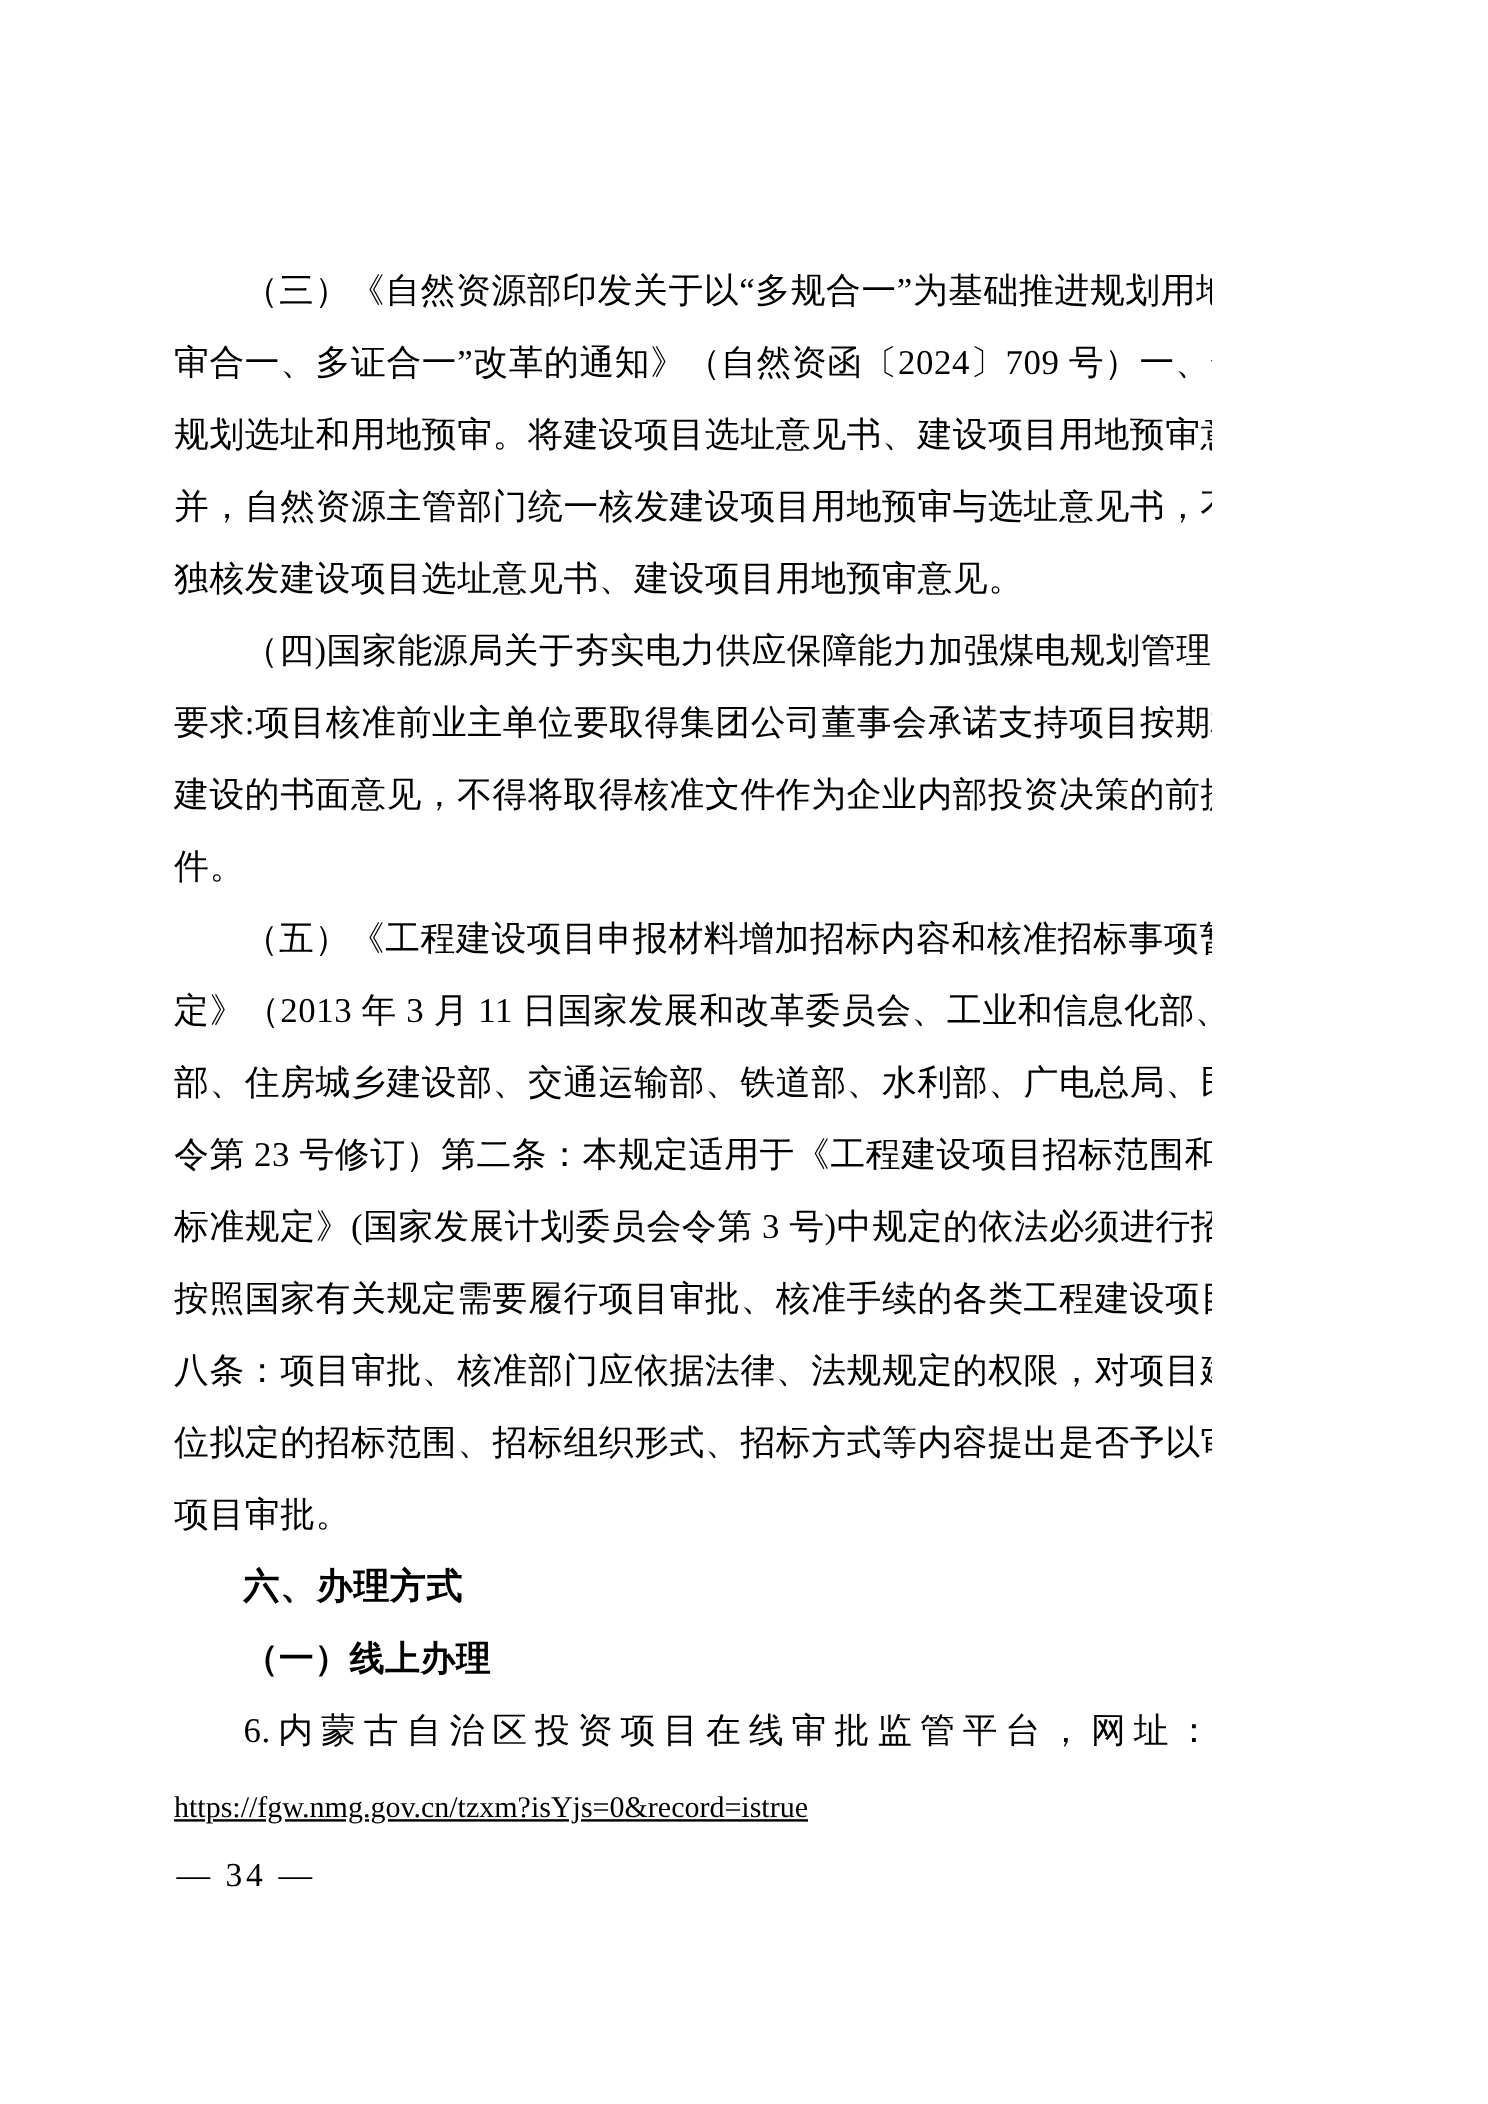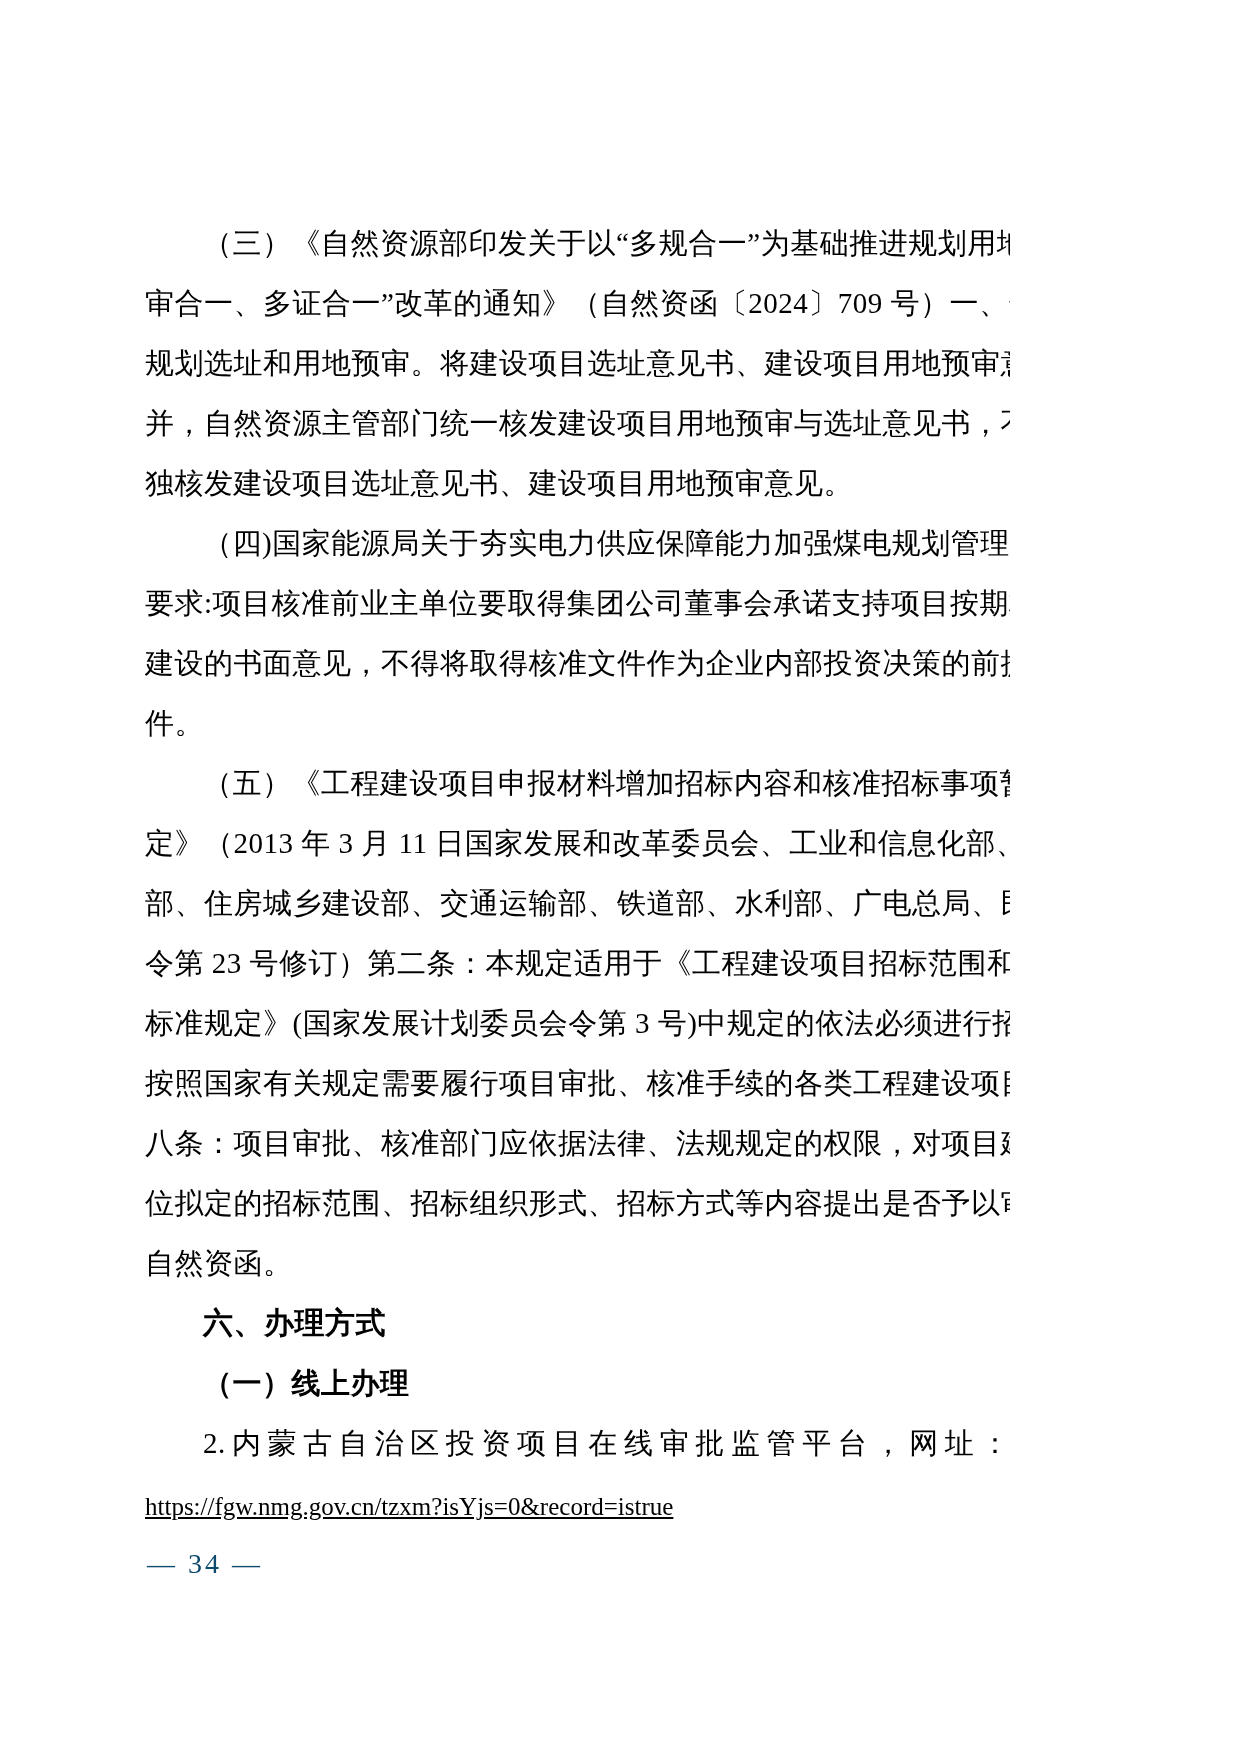--- a/index.html
+++ b/index.html
@@ -57,21 +57,21 @@
     text-align: left;
     letter-spacing: 0px;
   }
   .footer {
     position: absolute;
     left: 147px;
     top: 1548px;
     font-size: 28px;
     letter-spacing: 3px;
     font-family: "Liberation Serif", serif;
-    color: #0c4a6e;
+    color: #000000;
   }
 </style>
 </head>
 <body>
 
 <div class="page">
   <div class="textblock">
     <div class="ln first">（三）《自然资源部印发关于以“多规合一”为基础推进规划用地“多</div>
     <div class="ln fill">审合一、多证合一”改革的通知》（自然资函〔2024〕709 号）一、合并</div>
     <div class="ln fill">规划选址和用地预审。将建设项目选址意见书、建设项目用地预审意见合</div>
@@ -84,23 +84,23 @@
     <div class="ln last">件。</div>
 
     <div class="ln first">（五）《工程建设项目申报材料增加招标内容和核准招标事项暂行规</div>
     <div class="ln fill">定》（2013 年 3 月 11 日国家发展和改革委员会、工业和信息化部、财政</div>
     <div class="ln fill">部、住房城乡建设部、交通运输部、铁道部、水利部、广电总局、民航局</div>
     <div class="ln fill">令第 23 号修订）第二条：本规定适用于《工程建设项目招标范围和规模</div>
     <div class="ln fill">标准规定》(国家发展计划委员会令第 3 号)中规定的依法必须进行招标且</div>
     <div class="ln fill">按照国家有关规定需要履行项目审批、核准手续的各类工程建设项目。第</div>
     <div class="ln fill">八条：项目审批、核准部门应依据法律、法规规定的权限，对项目建设单</div>
     <div class="ln fill">位拟定的招标范围、招标组织形式、招标方式等内容提出是否予以审批、</div>
-    <div class="ln last">自然资函。</div>
+    <div class="ln last">项目审批。</div>
 
     <div class="ln h1">六、办理方式</div>
     <div class="ln h2">（一）线上办理</div>
-    <div class="ln first">2.内蒙古自治区投资项目在线审批监管平台，网址：</div>
+    <div class="ln first">6.内蒙古自治区投资项目在线审批监管平台，网址：</div>
 
     <a href="#" class="url">https://fgw.nmg.gov.cn/tzxm?isYjs=0&amp;record=istrue</a>
   </div>
 
   <div class="footer">— 34 —</div>
 </div>
 
 </body></html>

